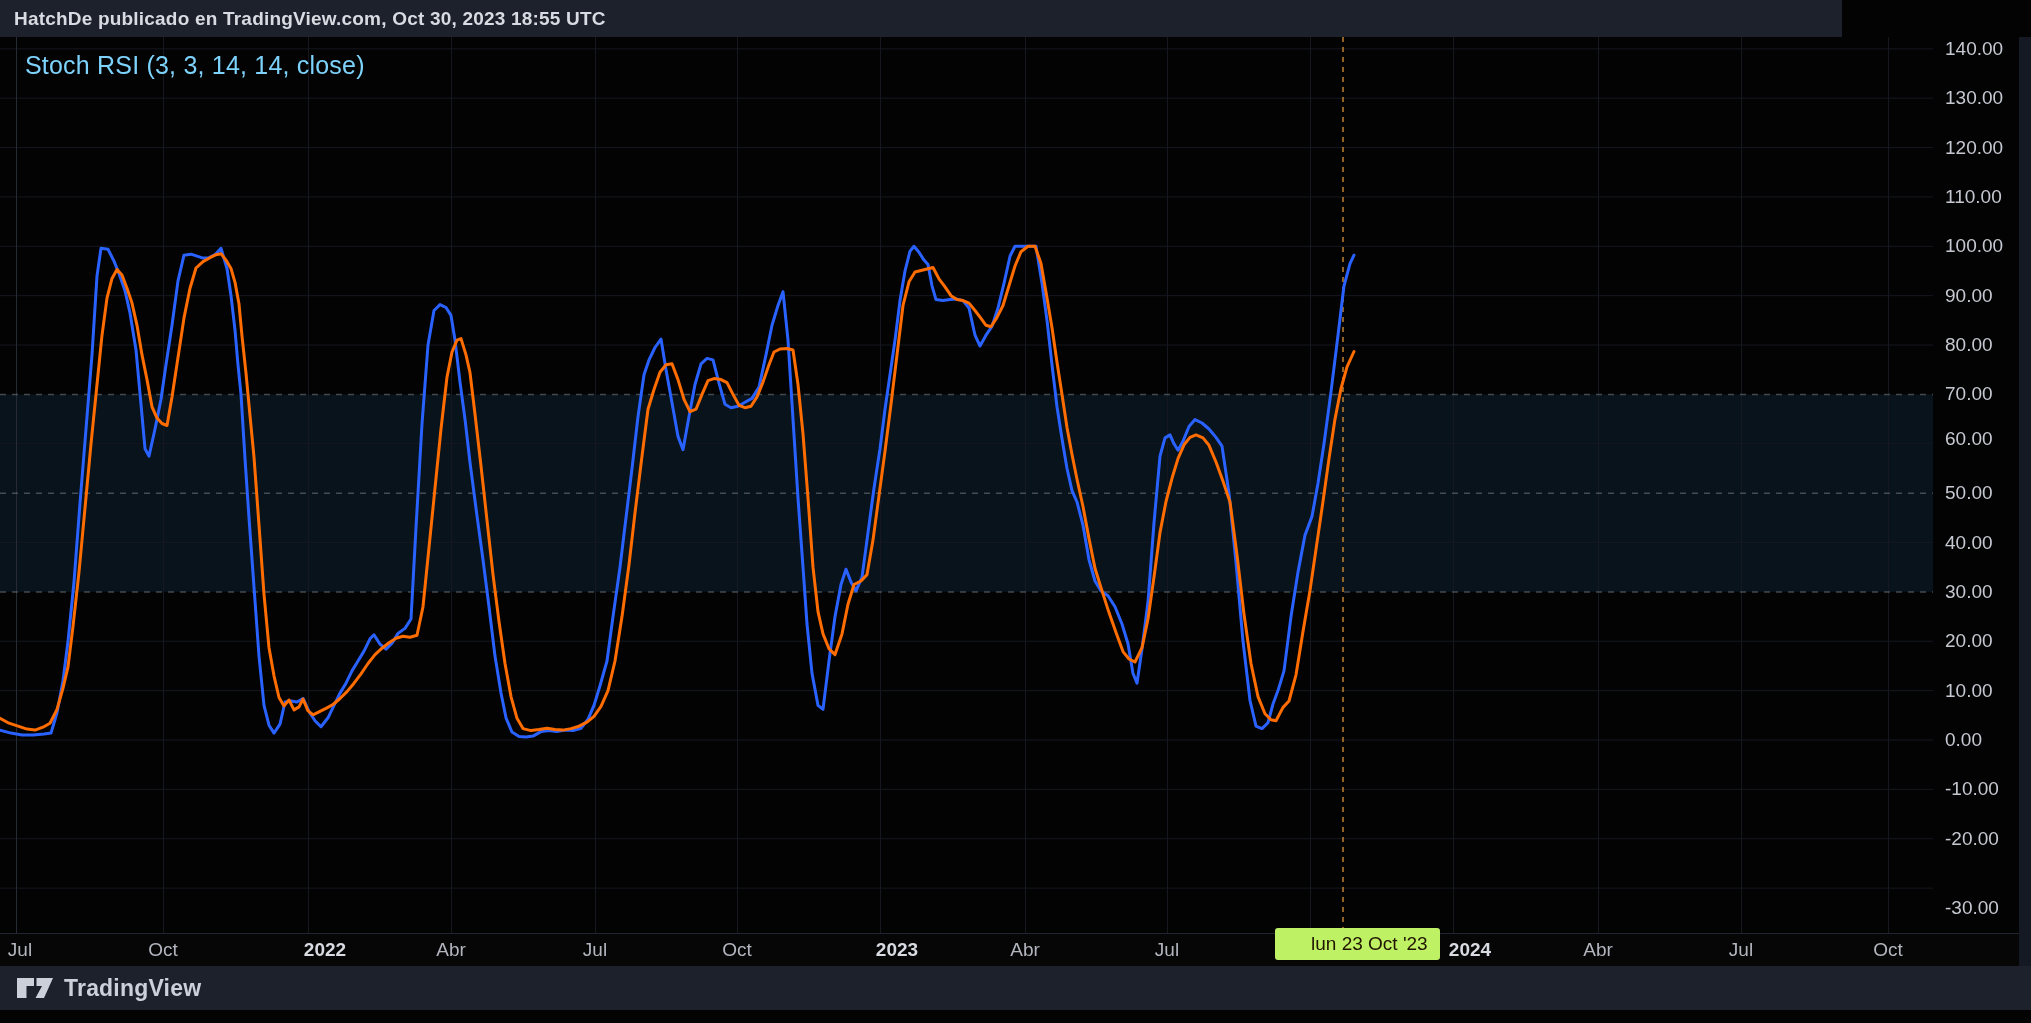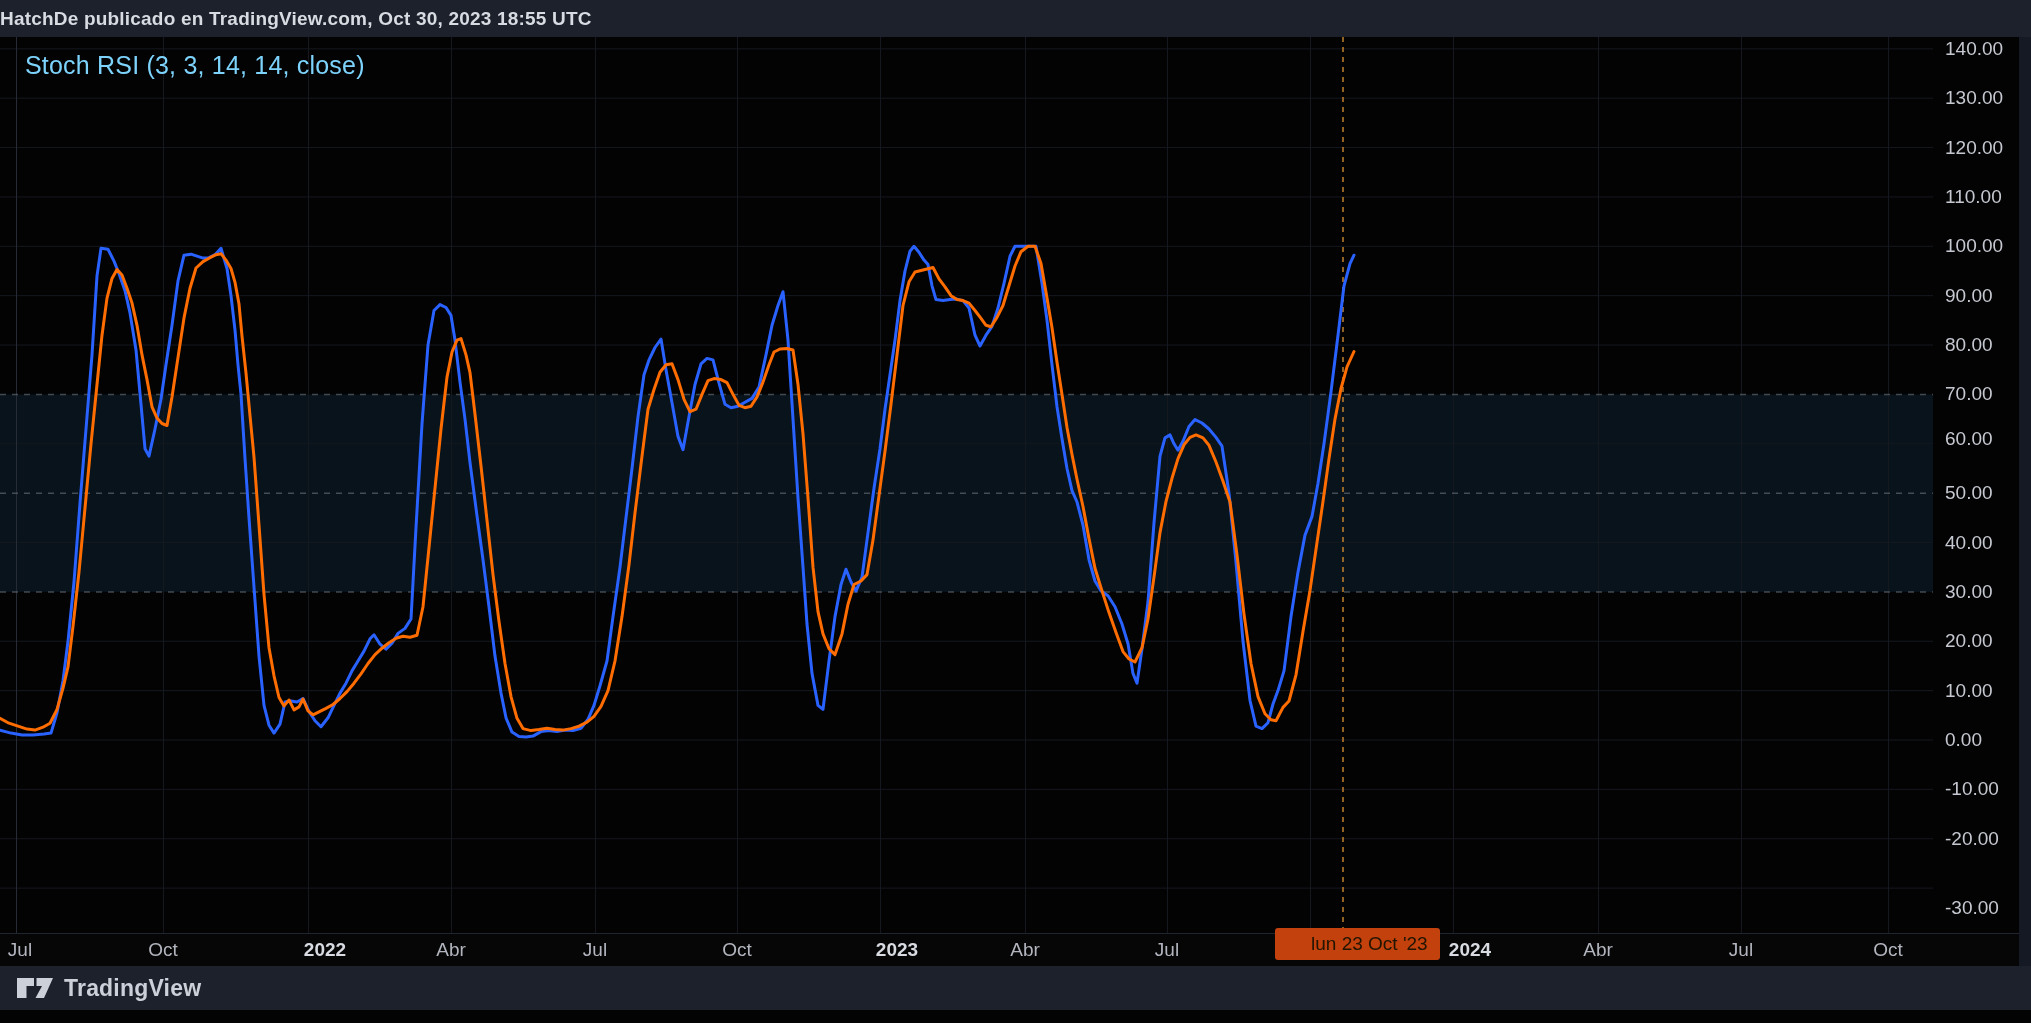--- a/index.html
+++ b/index.html
@@ -4,22 +4,22 @@
 <style>
   html,body{margin:0;padding:0;background:#05060a;}
   *{box-sizing:border-box;}
   .stage{
     position:relative;width:2031px;height:1023px;overflow:hidden;
     background:#030303;
     font-family:"Liberation Sans", sans-serif;
     -webkit-font-smoothing:antialiased;
   }
   .topbar{
-    position:absolute;left:0;top:0;width:2031px;height:37px;
-    background:#1c212c;display:flex;align-items:center;z-index:6;
+    position:absolute;left:0;top:0;width:1842px;height:37px;
+    background:#1c212c;display:flex;align-items:center;padding-left:14px;z-index:6;
   }
   .topbar .title{font-size:19px;font-weight:600;color:#d8dbe1;letter-spacing:.2px;}
   .pane{position:absolute;left:0;top:37px;width:2031px;height:896px;background:#030303;z-index:1;}
   .pane svg{position:absolute;left:0;top:0;}
   .legend{
     position:absolute;left:25px;top:51px;z-index:4;
     font-size:25px;color:#7dd3fc;letter-spacing:.2px;
   }
   .right-edge{
     position:absolute;left:2019px;top:37px;width:12px;height:929px;
@@ -137,21 +137,21 @@
       <div class="tick" style="left: 737px;">Oct</div>
       <div class="tick year" style="left: 880px;">2023</div>
       <div class="tick" style="left: 1025px;">Abr</div>
       <div class="tick" style="left: 1167px;">Jul</div>
       <div class="tick year" style="left: 1453px;">2024</div>
       <div class="tick" style="left: 1598px;">Abr</div>
       <div class="tick" style="left: 1741px;">Jul</div>
       <div class="tick" style="left: 1888px;">Oct</div>
     </div>
 
-  <div class="date-badge" id="date-badge" style="left: 1275px; min-width: 137px; background: #c2410c; color: rgb(33, 21, 2); padding-left: 36px;">lun 23 Oct '23</div>
+  <div class="date-badge" id="date-badge" style="left: 1275px; min-width: 137px; background: #bef264; color: rgb(33, 21, 2); padding-left: 36px;">lun 23 Oct '23</div>
 
   <div class="footer">
     <span class="tv-logo">
       <svg width="38" height="26" viewBox="0 0 38 26">
         <g id="logo-g" fill="#ccd0d8">
           <path d="M1 3 H18 V11 H10.5 V23 H1 Z"></path>
           <path d="M20.5 3 H37 L28 23 H19.5 L26 11 H20.5 Z"></path>
         </g>
       </svg>
     </span>

